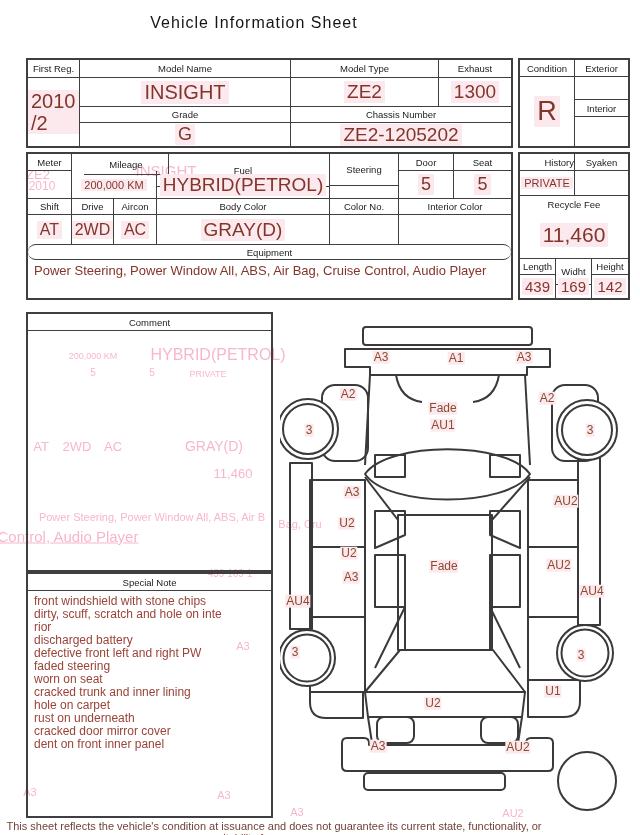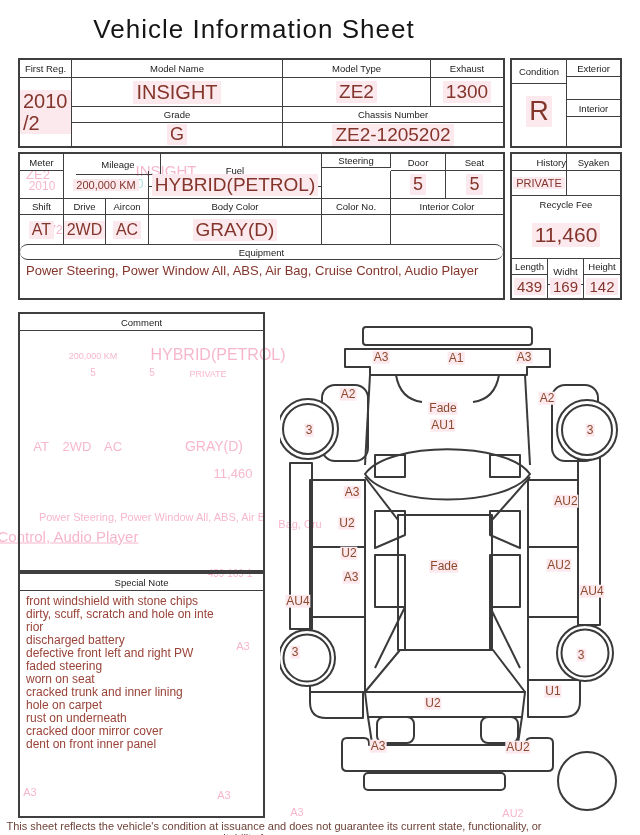--- a/index.html
+++ b/index.html
@@ -1,24 +1,24 @@
 <!DOCTYPE html>
 <html><head>
 <meta charset="utf-8">
 <style>
   html,body{margin:0;padding:0;background:#fff;}
   .sheet{position:relative;width:640px;height:835px;background:#fff;overflow:hidden;
          font-family:"Liberation Sans",sans-serif;}
-  .box{position:absolute;box-sizing:border-box;border:2px solid #3f3f3f;z-index:2;}
+  .box{position:absolute;box-sizing:border-box;border:2px solid #3f3f3f;z-index:2;margin-left:8px;}
   .cell{position:absolute;box-sizing:border-box;display:flex;align-items:center;justify-content:center;overflow:visible;}
   .br{border-right:1px solid #3f3f3f;} .bb{border-bottom:1px solid #3f3f3f;} .bt{border-top:1px solid #3f3f3f;}
   .lbl{font-size:9.5px;color:#1b1b1b;white-space:nowrap;}
   .val{color:#83352b;white-space:nowrap;}
   .hl{background:#fce9ee;padding:0 3px;border-radius:1px;}
-  .title{position:absolute;left:0;top:14px;width:508px;text-align:center;font-size:26px;
+  .title{position:absolute;left:0;top:14px;width:508px;text-align:center;font-size:16px;
          letter-spacing:1px;color:#151515;z-index:2;}
   .footer{position:absolute;left:4px;top:820px;width:540px;text-align:center;font-size:11px;
           color:#6e4339;z-index:2;}
   .layer{position:absolute;left:0;top:0;width:640px;height:835px;pointer-events:none;}
   .ghostlayer{z-index:1;} .labellayer{z-index:3;}
   .ghost{position:absolute;transform:translate(-50%,-50%);color:#f5aac4;opacity:.85;
          white-space:nowrap;line-height:1;font-size:11px;}
   .dlabel{position:absolute;transform:translate(-50%,-50%);color:#8d4a2e;font-size:12px;
           background:#fce9ee;padding:0 1px;line-height:1.05;white-space:nowrap;}
   .note-line{font-size:12px;line-height:13px;color:#9a4338;}
@@ -93,21 +93,21 @@
       </div>
     <div class="cell bb bt" style="left:263px;top:46px;width:220px;height:17px;">
         <span class="lbl">Chassis Number</span>
       </div>
     <div class="cell" style="left:263px;top:63px;width:220px;height:23px;">
         <span class="val hl" style="font-size:19px;">ZE2-1205202</span>
       </div>
   </div>
 
   <div class="box" style="left:510px;top:58px;width:112px;height:90px;">
-    <div class="cell br bb" style="left:0;top:0;width:55px;height:24px;">
+    <div class="cell br bb" style="left:0;top:0;width:55px;height:17px;">
         <span class="lbl">Condition</span>
       </div>
     <div class="cell br" style="left:0;top:17px;width:55px;height:69px;">
         <span class="val hl" style="font-size:27px;">R</span>
       </div>
     <div class="cell bb" style="left:55px;top:0;width:53px;height:17px;">
         <span class="lbl">Exterior</span>
       </div>
     <div class="cell bb" style="left:55px;top:17px;width:53px;height:23px;">
         <span class="val"></span>
@@ -132,21 +132,21 @@
       </div>
     <div class="cell br" style="left:44px;top:17px;width:85px;height:27px;">
         <span class="val hl" style="font-size:11px;">200,000 KM</span>
       </div>
     <div class="cell br bb" style="left:129px;top:0;width:173px;height:33px;">
         <span class="lbl">Fuel</span>
       </div>
     <div class="cell br" style="left:129px;top:17px;width:173px;height:27px;">
         <span class="val hl" style="font-size:19px;">HYBRID(PETROL)</span>
       </div>
-    <div class="cell br bb" style="left:302px;top:0;width:69px;height:14px;">
+    <div class="cell br bb" style="left:302px;top:0;width:69px;height:32px;">
         <span class="lbl">Steering</span>
       </div>
     <div class="cell br" style="left:302px;top:17px;width:69px;height:27px;">
         <span class="val"></span>
       </div>
     <div class="cell br bb" style="left:371px;top:0;width:55px;height:17px;">
         <span class="lbl">Door</span>
       </div>
     <div class="cell br" style="left:371px;top:17px;width:55px;height:27px;">
         <span class="val hl" style="font-size:18px;">5</span>

